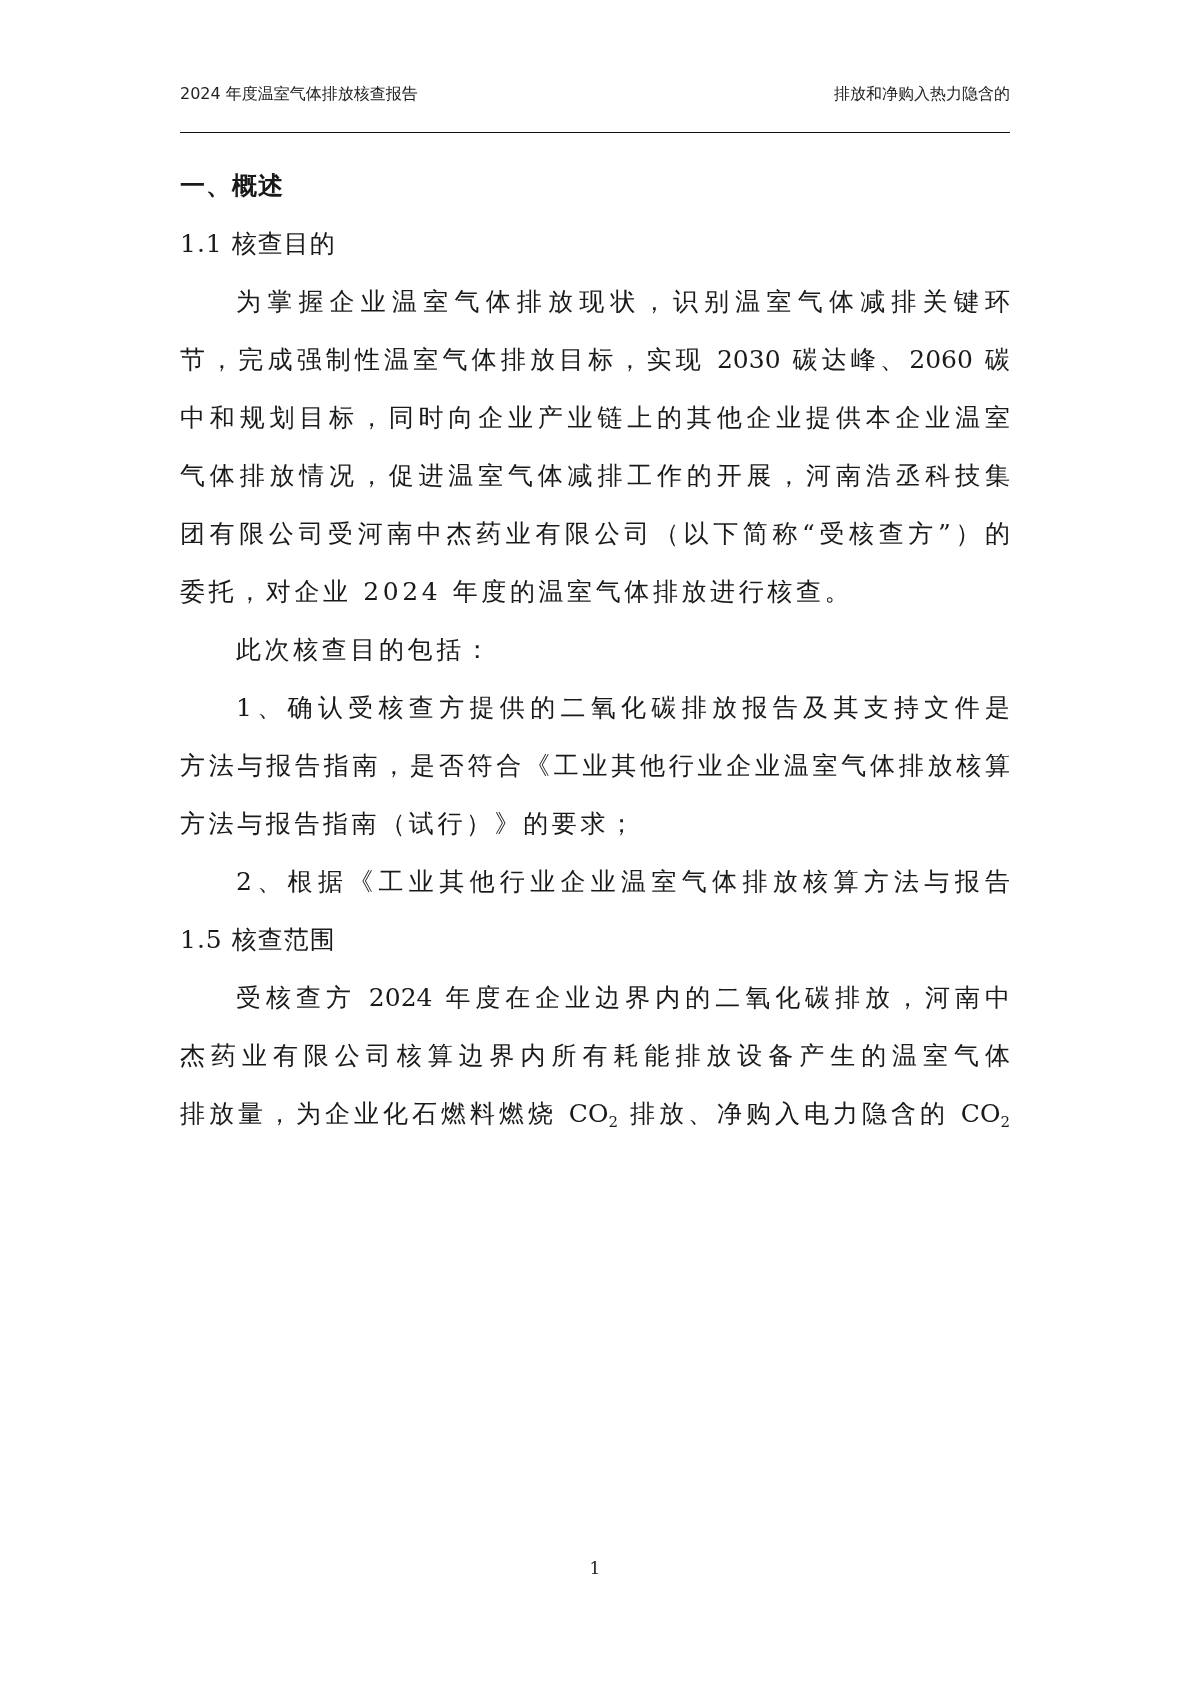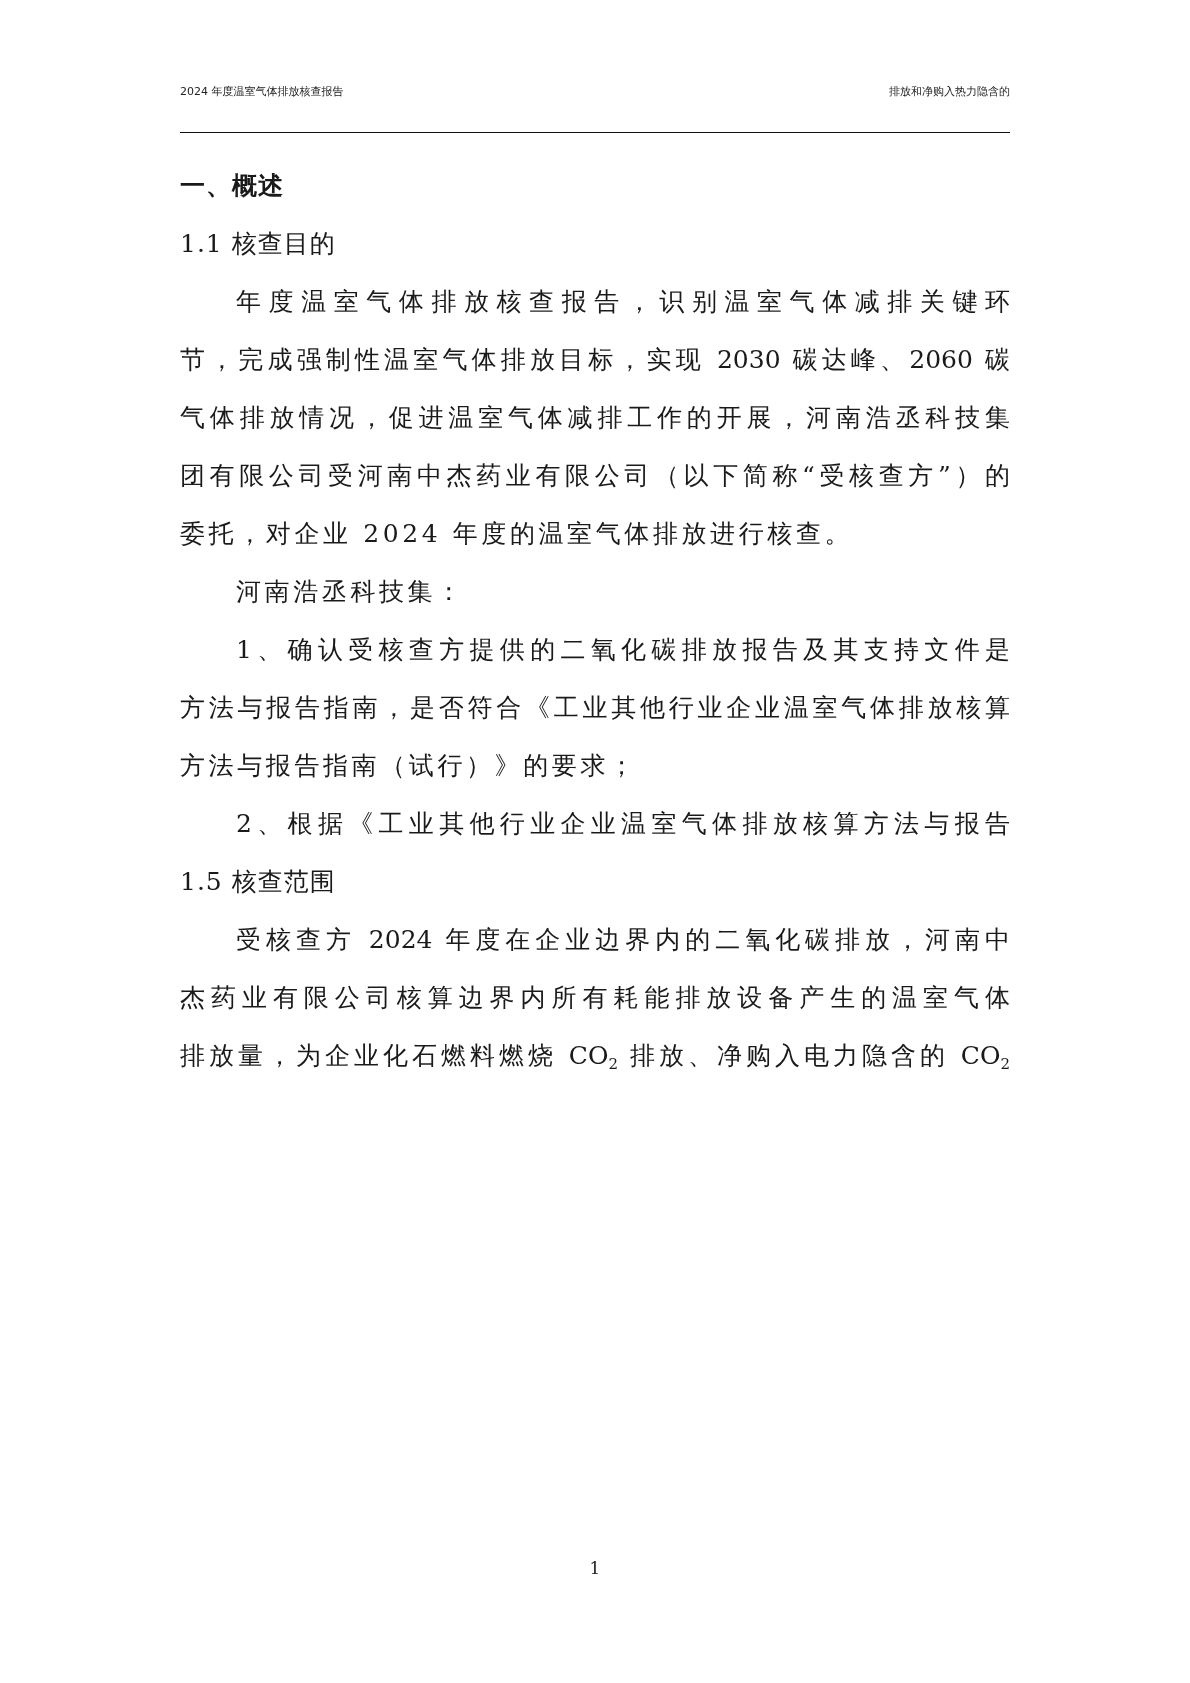--- a/index.html
+++ b/index.html
@@ -1,19 +1,19 @@
 <!DOCTYPE html>
 <html><head>
 <meta charset="utf-8">
 <style>
   html, body { margin: 0; padding: 0; background: #ffffff; }
   body { width: 1190px; height: 1683px; position: relative; overflow: hidden;
          font-family: "DejaVu Serif", "Liberation Serif", serif; color: #1a1a1a; }
   .header { position: absolute; left: 180px; top: 84px; width: 830px; height: 24px;
-            font-size: 11px; font-family: "DejaVu Sans", "Liberation Sans", sans-serif; color: #222; }
+            font-size: 16px; font-family: "DejaVu Sans", "Liberation Sans", sans-serif; color: #222; }
   .header .left { position: absolute; left: 0; top: 0; }
   .header .right { position: absolute; right: 0; top: 0; }
   .rule { position: absolute; left: 180px; top: 132px; width: 830px; height: 1px; background: #111; }
   .content { position: absolute; left: 180px; top: 166px; width: 830px; }
   .line { height: 58px; line-height: 40px; font-size: 25px; white-space: nowrap; letter-spacing: 3.6px; }
   .line.just { text-align: justify; text-align-last: justify; letter-spacing: 0; }
   .indent { padding-left: 56px; }
   .h1 { font-weight: bold; font-family: "DejaVu Sans", "Liberation Sans", sans-serif; font-size: 25px; letter-spacing: 1px; }
   .h2 { letter-spacing: 1px; }
   sub { font-size: 15px; vertical-align: -5px; line-height: 0; }
@@ -25,27 +25,28 @@
 <div class="header">
   <span class="left">2024 年度温室气体排放核查报告</span>
   <span class="right">排放和净购入热力隐含的</span>
 </div>
 <div class="rule"></div>
 
 <div class="content">
   <div class="line h1">一、概述</div>
   <div class="line h2">1.1 核查目的</div>
 
-  <div class="line just indent">年度温室气体排放核查报告，识别温室气体减排关键环</div>
+  <div class="line just indent">为掌握企业温室气体排放现状，识别温室气体减排关键环</div>
   <div class="line just">节，完成强制性温室气体排放目标，实现 2030 碳达峰、2060 碳</div>
+  <div class="line just">中和规划目标，同时向企业产业链上的其他企业提供本企业温室</div>
   <div class="line just">气体排放情况，促进温室气体减排工作的开展，河南浩丞科技集</div>
   <div class="line just">团有限公司受河南中杰药业有限公司（以下简称“受核查方”）的</div>
   <div class="line">委托，对企业 2024 年度的温室气体排放进行核查。</div>
 
-  <div class="line indent">河南浩丞科技集：</div>
+  <div class="line indent">此次核查目的包括：</div>
 
   <div class="line just indent">1、确认受核查方提供的二氧化碳排放报告及其支持文件是</div>
   <div class="line just">方法与报告指南，是否符合《工业其他行业企业温室气体排放核算</div>
   <div class="line">方法与报告指南（试行）》的要求；</div>
 
   <div class="line just indent">2、根据《工业其他行业企业温室气体排放核算方法与报告</div>
 
   <div class="line h2">1.5 核查范围</div>
 
   <div class="line just indent">受核查方 2024 年度在企业边界内的二氧化碳排放，河南中</div>

